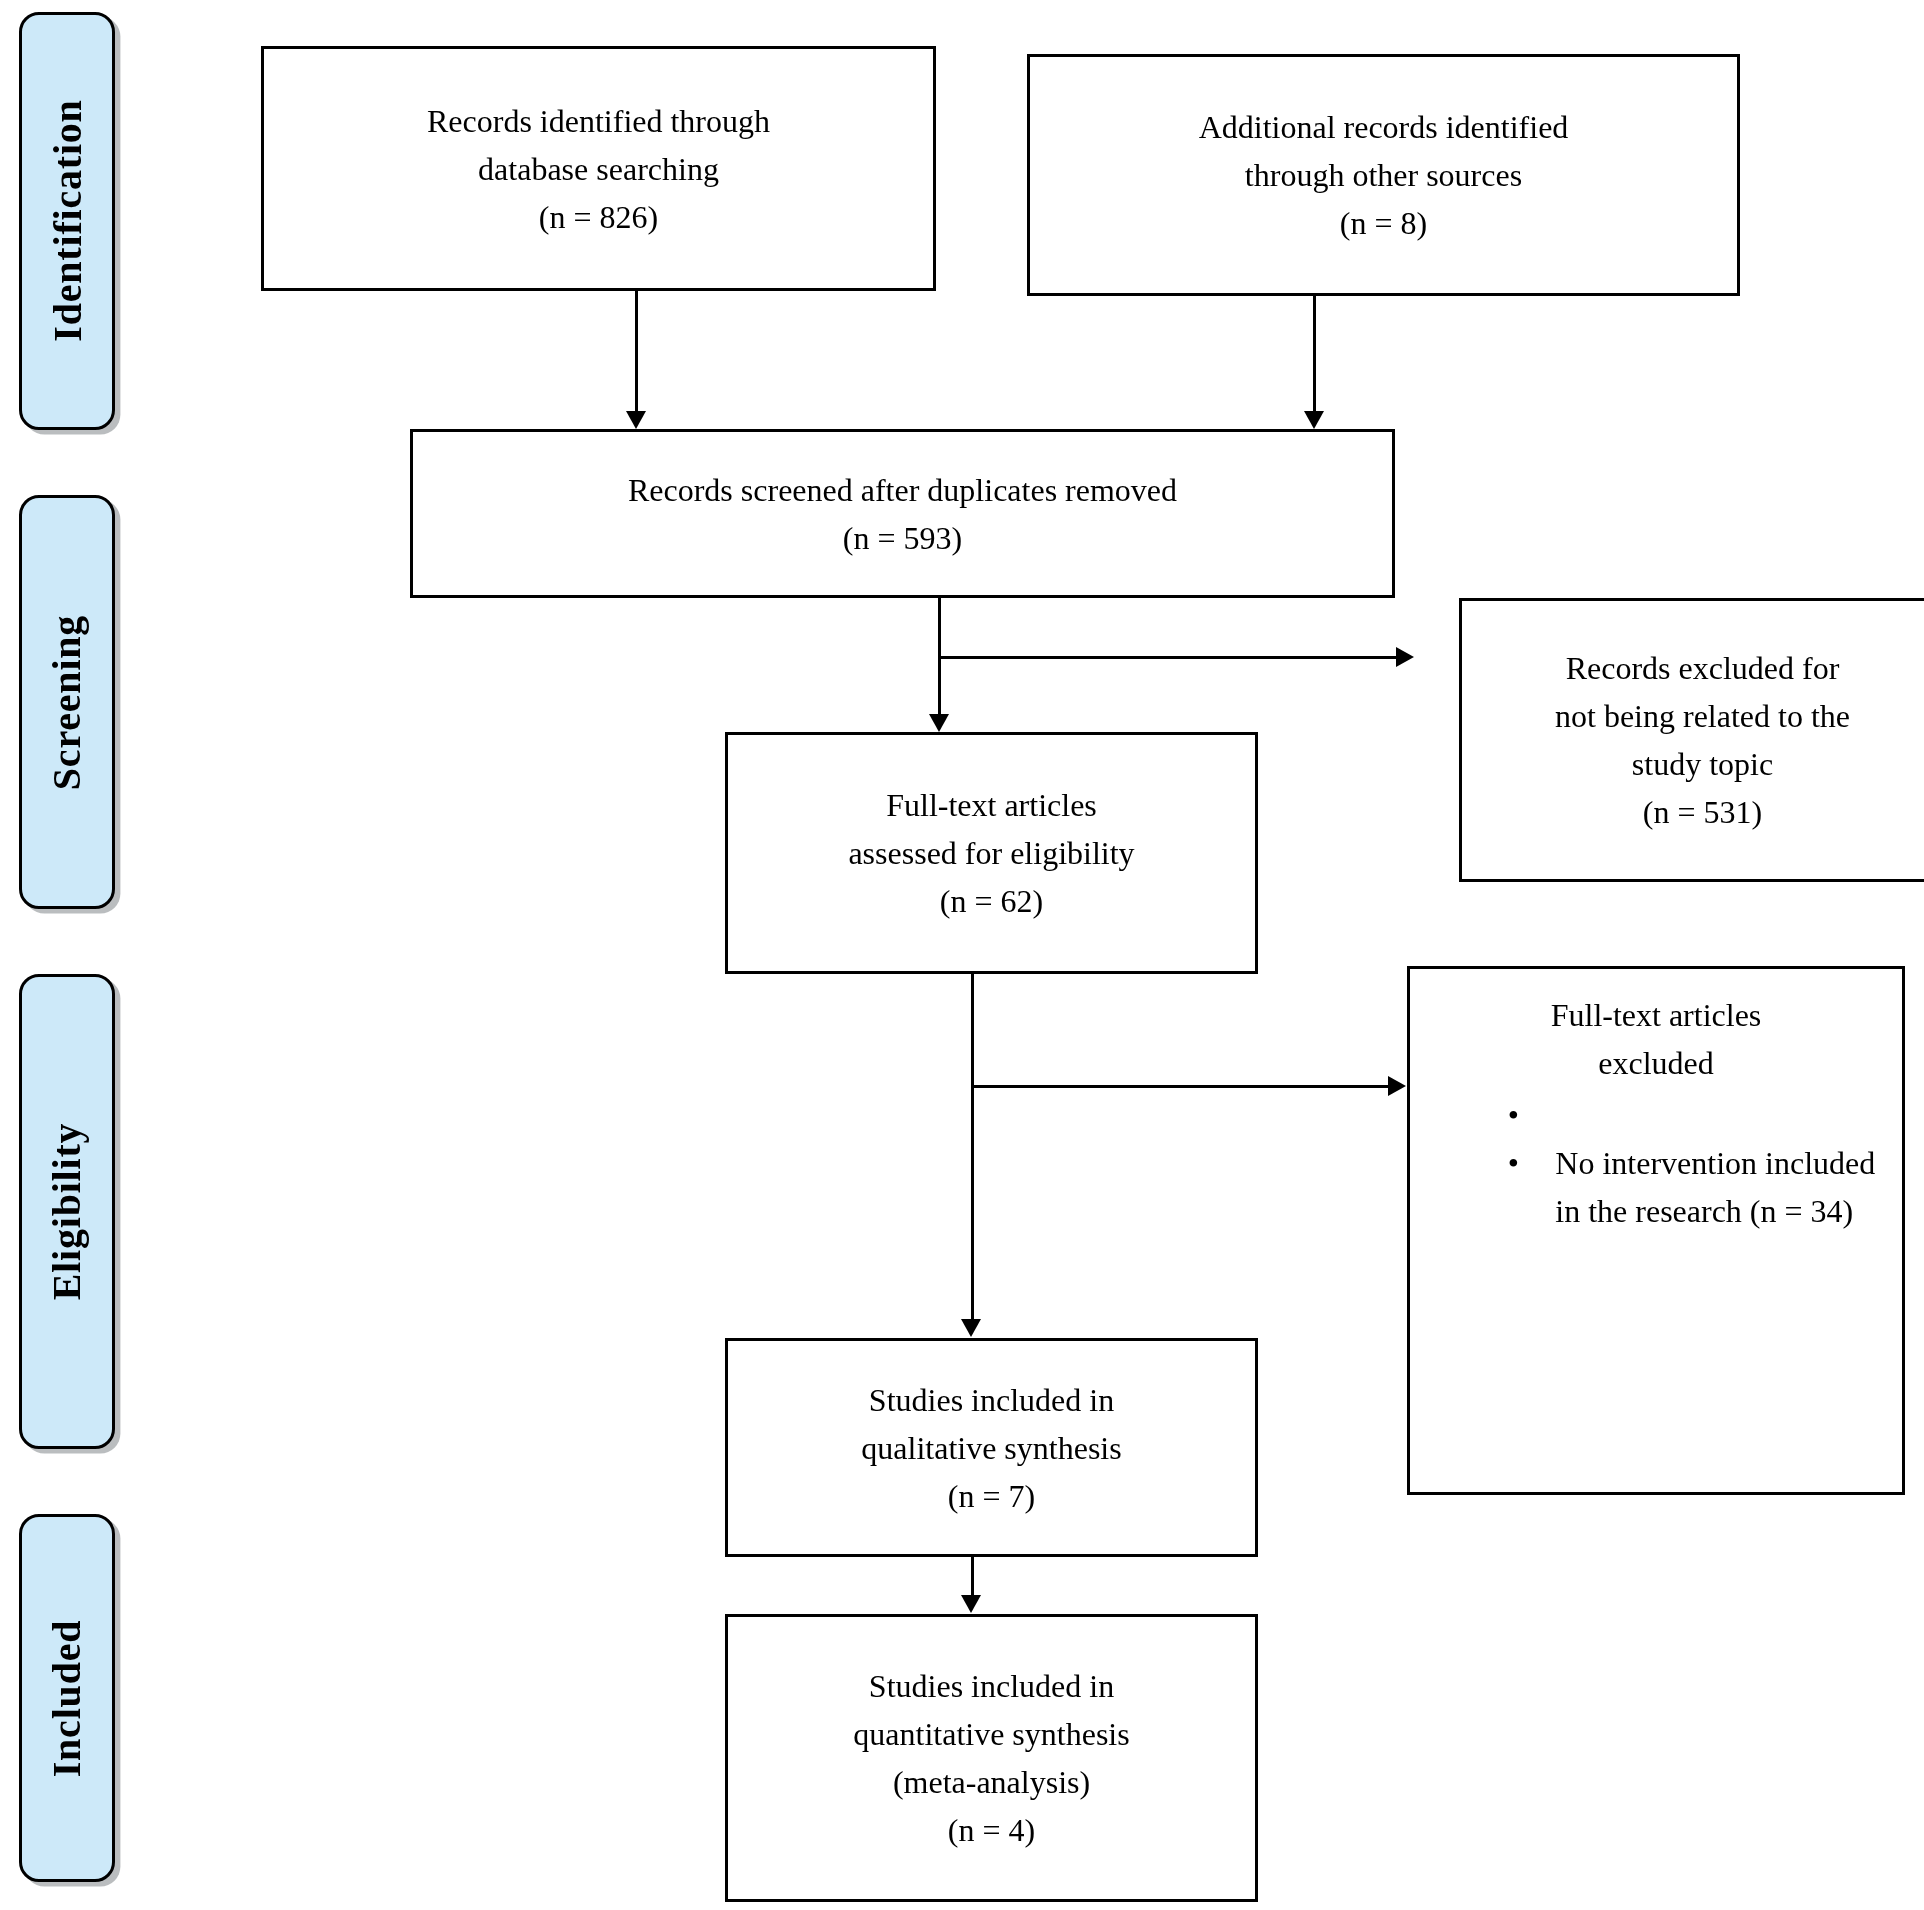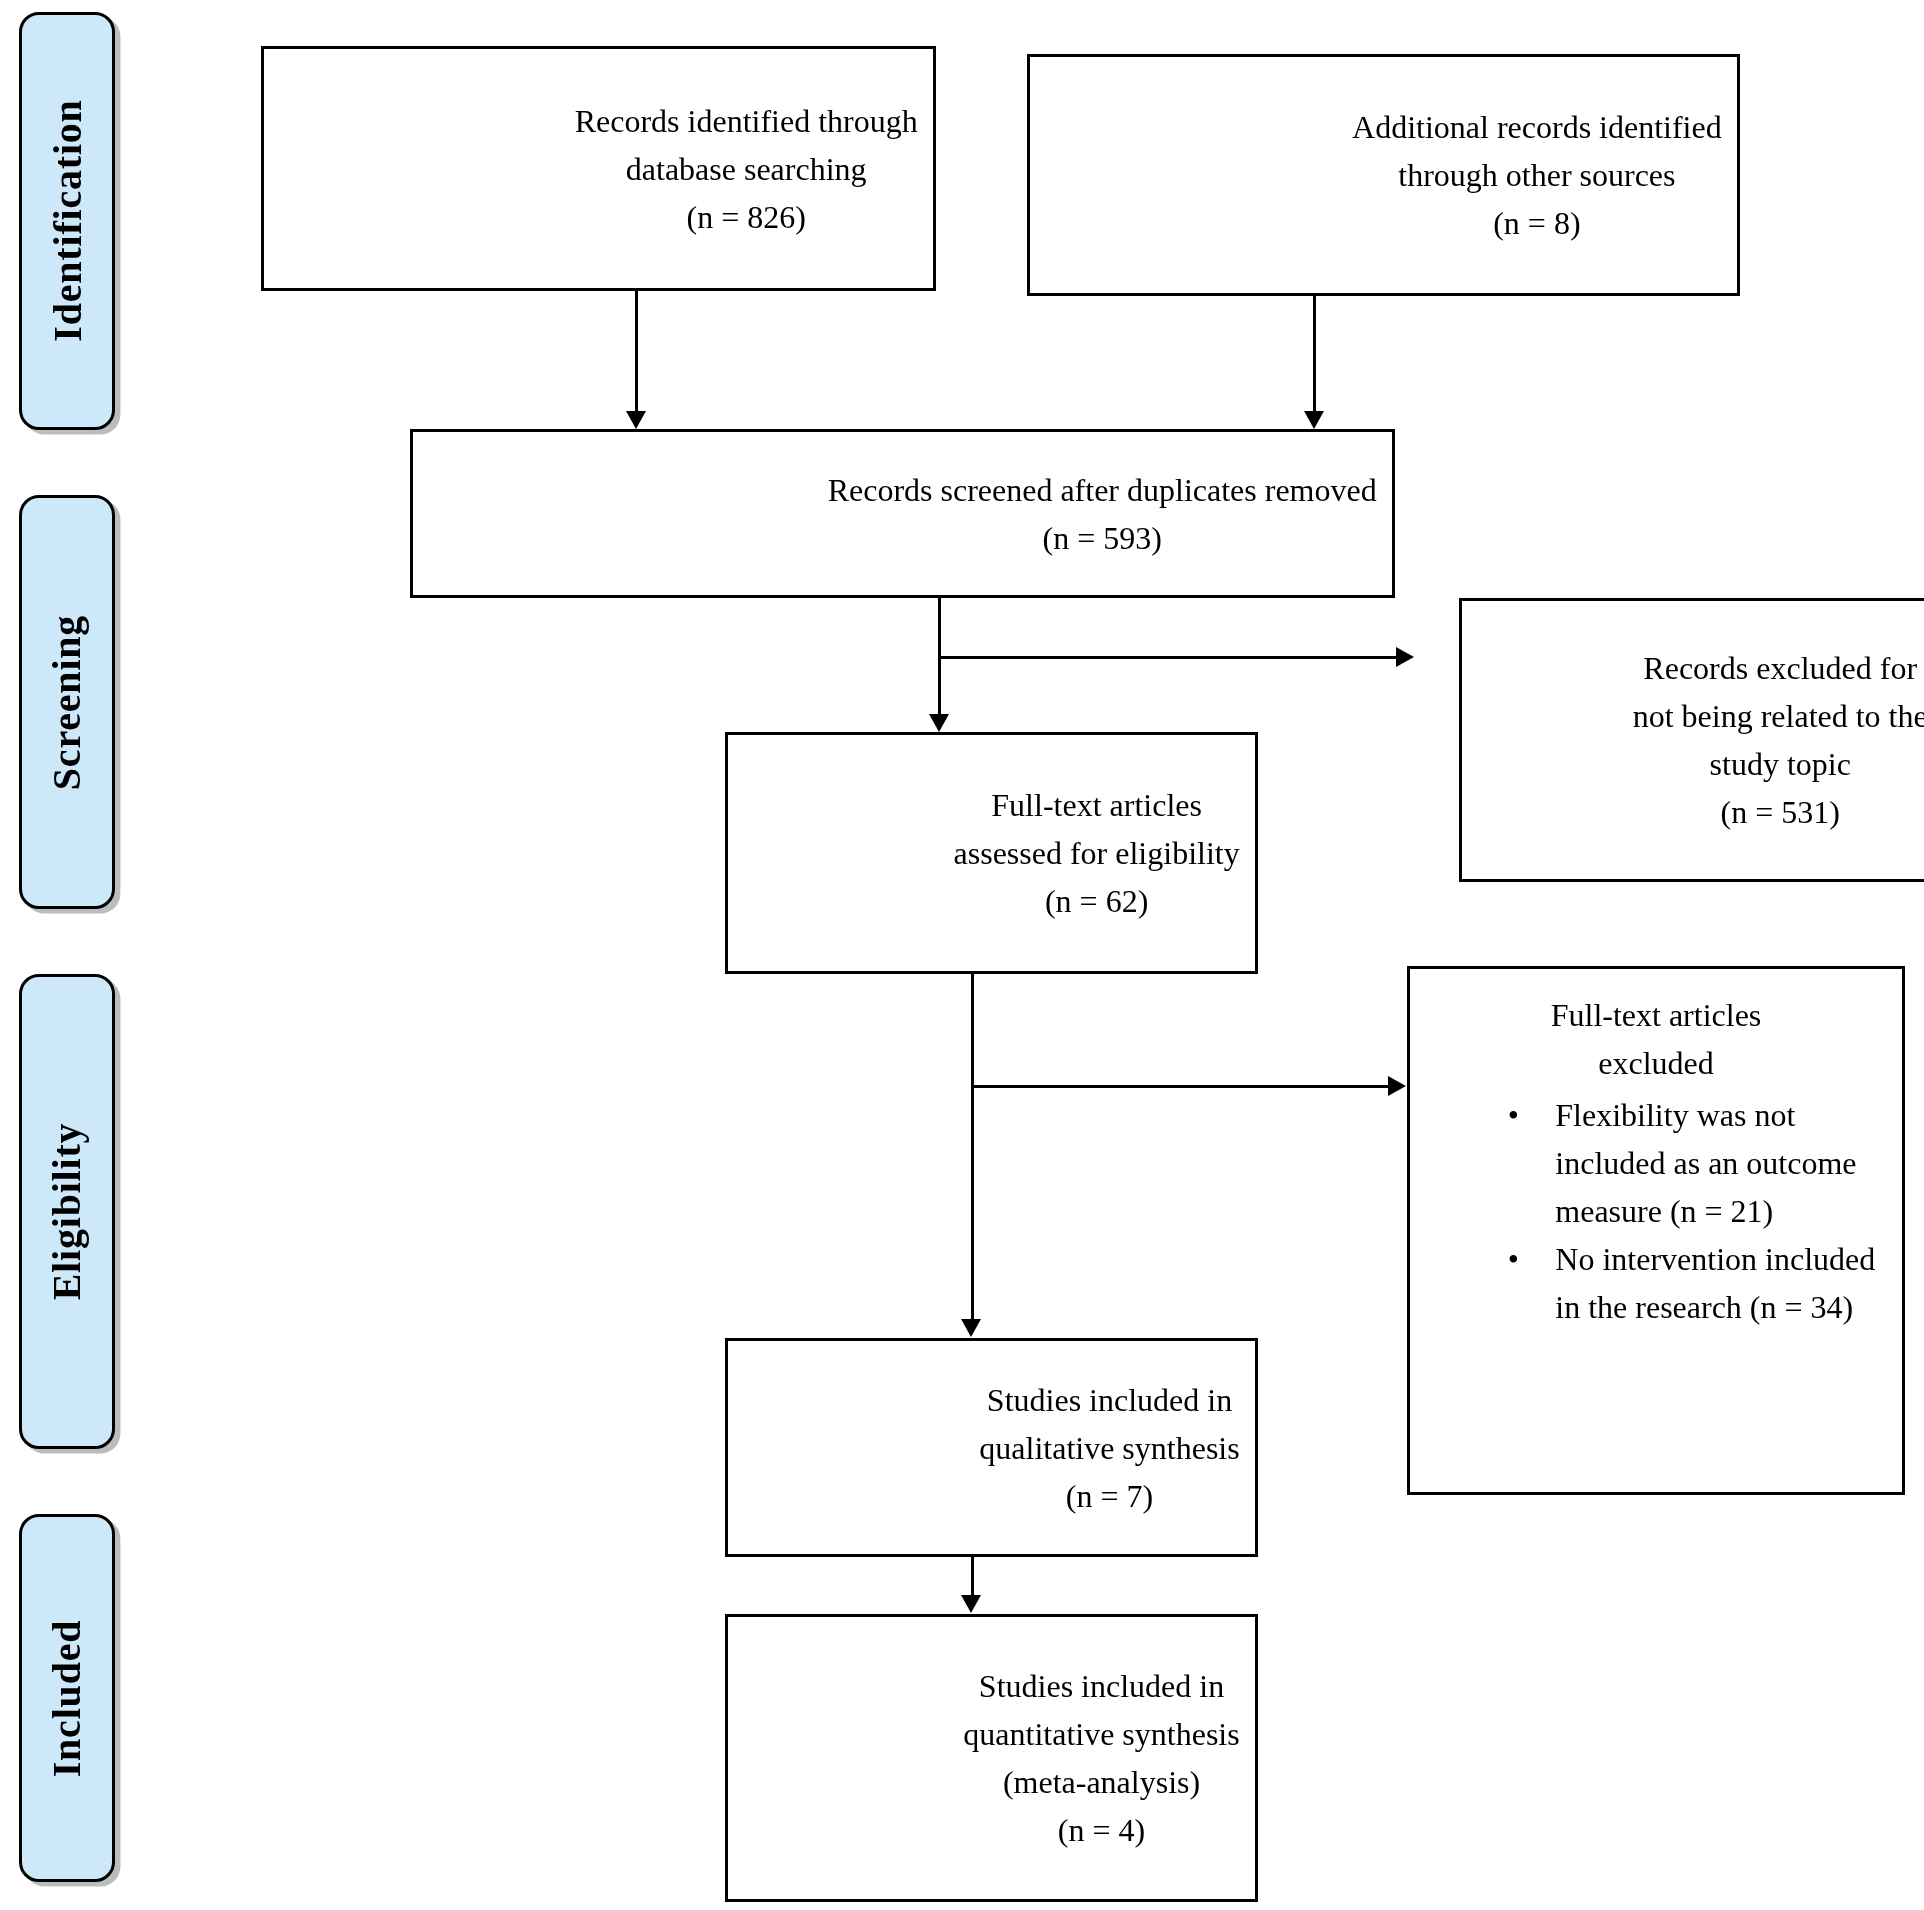--- a/index.html
+++ b/index.html
@@ -45,21 +45,21 @@
     font-size: 40px;
     letter-spacing: 0.8px;
   }
   .box {
     position: absolute;
     background: var(--box-fill);
     border: 3.1px solid var(--box-border);
     box-sizing: border-box;
     display: flex;
     align-items: center;
-    justify-content: flex-end;
+    justify-content: center;
     text-align: center;
     font-size: 32px;
     line-height: 1.5;
     padding: 7.7px 15.3px;
   }
   .box .box-text {
     white-space: pre-line;
   }
   .box-list {
     align-items: flex-start;
@@ -161,21 +161,20 @@
     <div class="box-text">Full-text articles
 assessed for eligibility
 (n = 62)</div>
   </div>
 
   <div class="box box-list" style="left:1407px;top:966px;width:498px;height:529px;">
     <div class="list-title">Full-text articles
 excluded</div>
     <div class="bullet-row">
       <span class="bullet-dot">•</span>
-      <span class="bullet-text">Flexibility was not included as an outcome measure (n = 21)</span>
     </div>
     <div class="bullet-row">
       <span class="bullet-dot">•</span>
       <span class="bullet-text">No intervention included in the research (n = 34)</span>
     </div>
   </div>
 
   <div class="box" style="left:725px;top:1338px;width:533px;height:219px;">
     <div class="box-text">Studies included in
 qualitative synthesis

